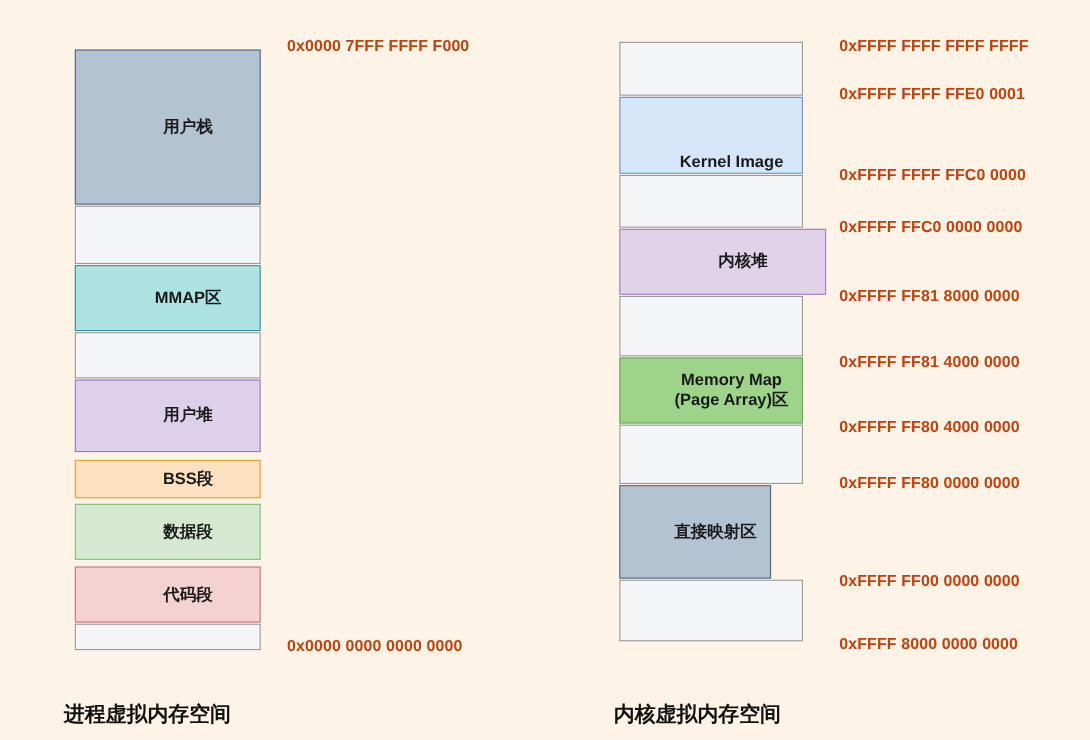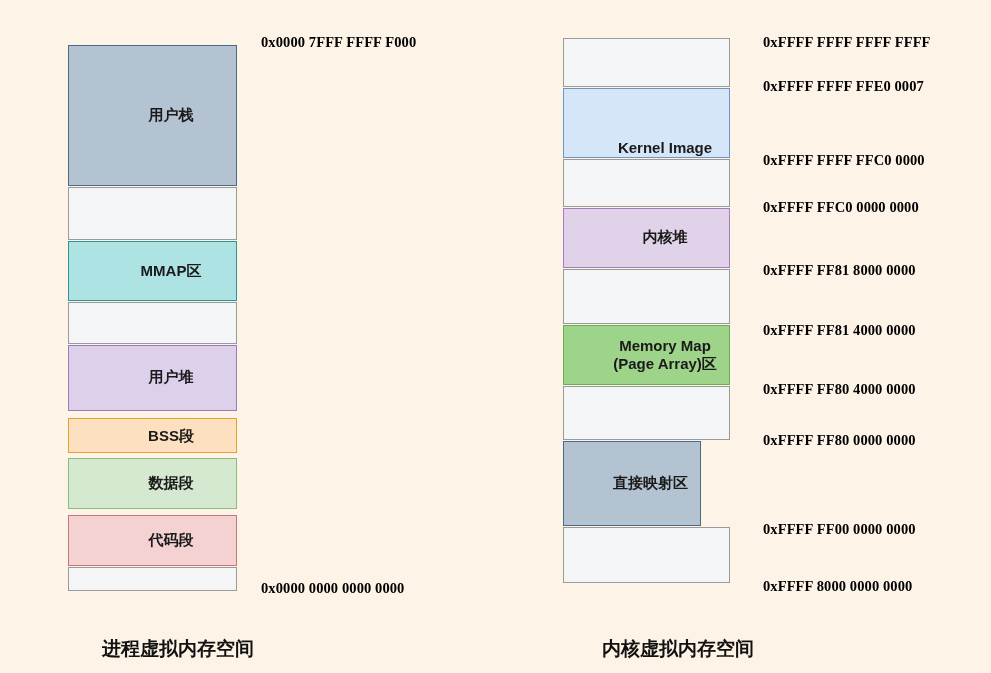--- a/index.html
+++ b/index.html
@@ -62,36 +62,35 @@
     font-weight: 600;
   }
   .latin-lbl {
     font-family: "Liberation Sans", sans-serif;
     font-size: 15px;
     font-weight: 700;
   }
   
   .addr {
     position: absolute;
-    font-family: Liberation Serif, serif;
+    font-family: Liberation Sans, sans-serif;
     font-size: 14.5px;
     font-weight: 700;
-    color: #000000;
+    color: #c2410c;
     white-space: nowrap;
     letter-spacing: 0.1px;
   }
   
   .caption {
     position: absolute;
     font-family: "DejaVu Sans", "Liberation Sans", sans-serif;
     font-size: 19px;
     font-weight: 700;
     color: #111111;
     white-space: nowrap;
-    margin-left: 44px;
   }
 </style>
 </head>
 <body style="background: rgb(253, 243, 230);">
 
 <div id="diagram">
 
   <div class="panel">
 
     <div class="col" id="proc-col" style="left:68px; top:0; width:169px;">
@@ -127,38 +126,38 @@
   </div>
 
   <div class="panel">
 
     <div class="col" id="kern-col" style="left:563px; top:0; width:167px;">
         <div class="region empty" style="left: 0px; top: 38px; width: 167px; height: 49px;"></div>
         <div class="region fill" style="left: 0px; top: 88px; width: 167px; height: 70px; background: rgb(214, 230, 249); border-color: rgb(111, 148, 196); align-items: flex-end;">
           <span class="lbl latin-lbl">Kernel Image</span>
         </div>
         <div class="region empty" style="left: 0px; top: 159px; width: 167px; height: 48px;"></div>
-        <div class="region fill" style="left: 0px; top: 208px; width: 167px; height: 60px; background: rgb(224, 211, 233); border-color: rgb(166, 125, 186);">
+        <div class="region fill" style="left: 0px; top: 208px; width: 188px; height: 60px; background: rgb(224, 211, 233); border-color: rgb(166, 125, 186);">
           <span class="lbl cjk-lbl">内核堆</span>
         </div>
         <div class="region empty" style="left: 0px; top: 269px; width: 167px; height: 55px;"></div>
         <div class="region fill" style="left: 0px; top: 325px; width: 167px; height: 60px; background: rgb(158, 212, 138); border-color: rgb(106, 171, 85);">
           <span class="lbl latin-lbl">Memory Map
 (Page Array)区</span>
         </div>
         <div class="region empty" style="left: 0px; top: 386px; width: 167px; height: 54px;"></div>
         <div class="region fill" style="left: 0px; top: 441px; width: 138px; height: 85px; background: rgb(180, 195, 210); border-color: rgb(74, 106, 133);">
           <span class="lbl cjk-lbl">直接映射区</span>
         </div>
         <div class="region empty" style="left: 0px; top: 527px; width: 167px; height: 56px;"></div>
       </div>
 
     <div id="kern-addrs">
         <div class="addr" style="left: 763px; top: 34px;">0xFFFF FFFF FFFF FFFF</div>
-        <div class="addr" style="left: 763px; top: 78px;">0xFFFF FFFF FFE0 0007</div>
+        <div class="addr" style="left: 763px; top: 78px;">0xFFFF FFFF FFE0 0001</div>
         <div class="addr" style="left: 763px; top: 152px;">0xFFFF FFFF FFC0 0000</div>
         <div class="addr" style="left: 763px; top: 199px;">0xFFFF FFC0 0000 0000</div>
         <div class="addr" style="left: 763px; top: 262px;">0xFFFF FF81 8000 0000</div>
         <div class="addr" style="left: 763px; top: 322px;">0xFFFF FF81 4000 0000</div>
         <div class="addr" style="left: 763px; top: 381px;">0xFFFF FF80 4000 0000</div>
         <div class="addr" style="left: 763px; top: 432px;">0xFFFF FF80 0000 0000</div>
         <div class="addr" style="left: 763px; top: 521px;">0xFFFF FF00 0000 0000</div>
         <div class="addr" style="left: 763px; top: 578px;">0xFFFF 8000 0000 0000</div>
       </div>
 

